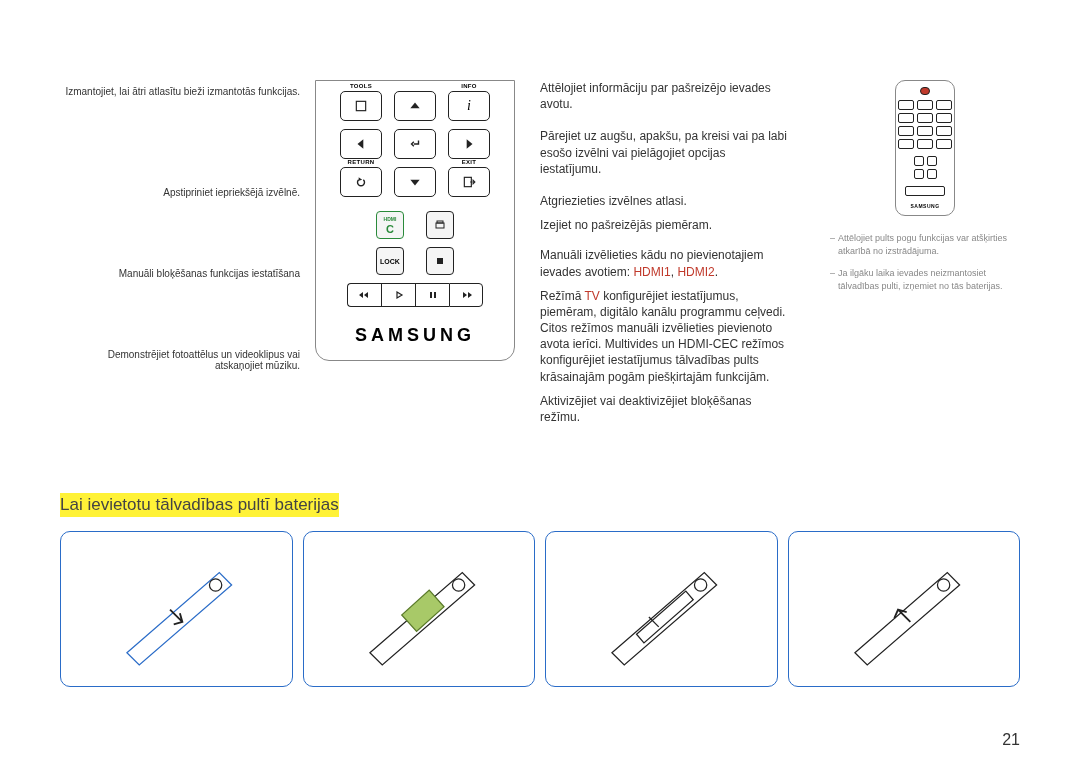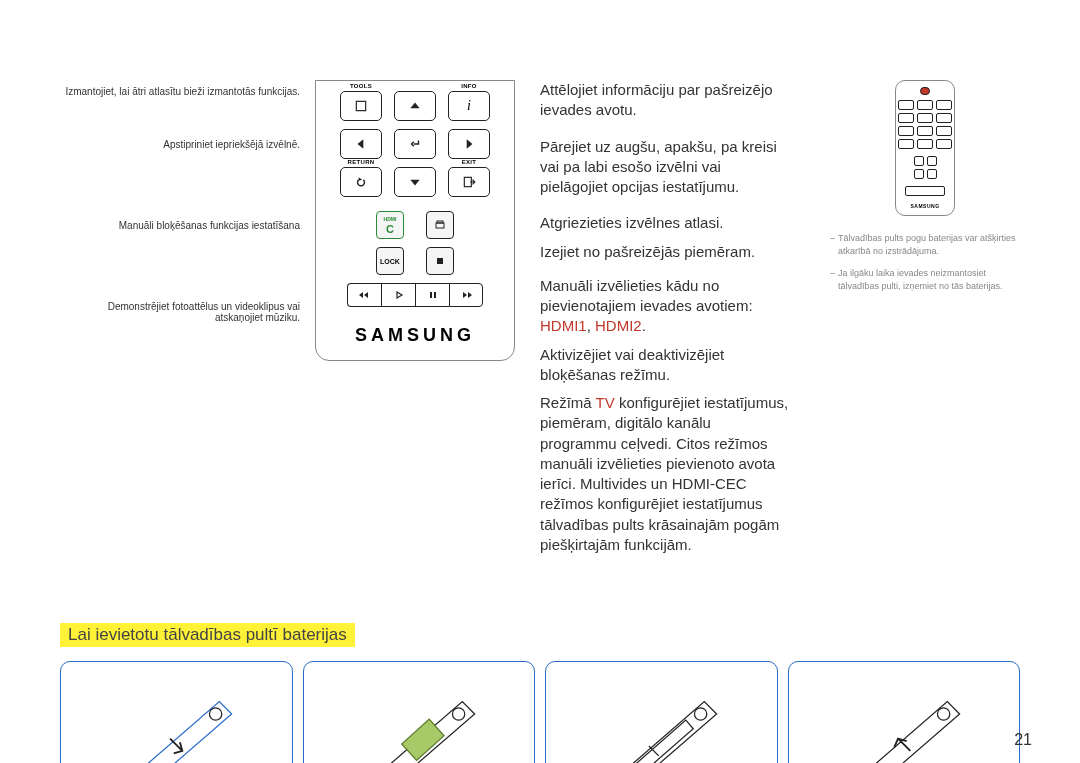--- a/index.html
+++ b/index.html
@@ -1,56 +1,56 @@
 <!DOCTYPE html>
 <html><head>
 <meta charset="utf-8">
 <style>
   * { box-sizing: border-box; margin: 0; padding: 0; }
   body { width: 1080px; height: 763px; background: #fff; font-family: Arial, sans-serif; position: relative; }
   .content { position: absolute; top: 80px; left: 60px; right: 60px; bottom: 20px; }
   .top { display: flex; }
   .left-labels { width: 240px; font-size: 10px; color: #333; text-align: right; }
   .ll { margin-bottom: 8px; position: relative; }
-  .ll1 { margin-top: 6px; margin-bottom: 42px; }
+  .ll1 { margin-top: 6px; margin-bottom: 90px; }
   .ll2 { margin-bottom: 70px; }
   .ll3 { margin-bottom: 70px; }
   .center { width: 230px; display: flex; flex-direction: column; align-items: center; }
   .remote-frag { border: 1px solid #888; border-radius: 0 0 14px 14px; width: 200px; padding: 10px 14px 14px; display: flex; flex-direction: column; align-items: center; }
   .row { display: flex; gap: 12px; margin-bottom: 8px; }
   .btn { width: 42px; height: 30px; border: 1.5px solid #222; border-radius: 5px; display: flex; align-items: center; justify-content: center; font-size: 8px; background: #fff; position: relative; }
   .btn svg { width: 14px; height: 14px; }
   .lbl-top { position: absolute; top: -9px; font-size: 6px; font-weight: bold; letter-spacing: 0.3px; }
   .cbtn { width: 28px; height: 28px; border: 1.5px solid #222; border-radius: 4px; display: flex; flex-direction: column; align-items: center; justify-content: center; font-size: 8px; background: #f5f5f5; }
   .cbtn .tag { font-size: 5px; font-weight: bold; margin-bottom: 1px; }
   .cbtn.green { color: #2a8a3a; border-color: #2a8a3a; }
   .row-c { display: flex; gap: 22px; margin-top: 6px; }
   .play-row { display: flex; gap: 0; margin-top: 8px; }
   .pbtn { width: 34px; height: 24px; border: 1.5px solid #222; display: flex; align-items: center; justify-content: center; background: #fff; }
   .pbtn:first-child { border-radius: 4px 0 0 4px; }
   .pbtn:last-child { border-radius: 0 4px 4px 0; }
   .pbtn:not(:last-child) { border-right: none; }
   .brand { margin-top: 18px; font-size: 18px; font-weight: bold; letter-spacing: 4px; }
-  .right-labels { flex: 1; font-size: 15px; color: #333; padding-left: 10px; }
+  .right-labels { flex: 1; font-size: 12px; color: #333; padding-left: 10px; }
   .rl { margin-bottom: 8px; line-height: 1.35; position: relative; }
   .rl1 { margin-bottom: 16px; }
   .rl2 { margin-bottom: 16px; }
   .red { color: #c0392b; }
   .side-col { position: absolute; right: 60px; top: 80px; width: 190px; }
   .mini-remote { border: 1px solid #888; border-radius: 10px; width: 60px; height: 136px; margin: 0 auto 16px; display: flex; flex-direction: column; align-items: center; padding: 6px; gap: 3px; }
   .mini-btn { width: 16px; height: 10px; border: 1px solid #222; border-radius: 2px; }
   .mini-row { display: flex; gap: 3px; }
   .mini-brand { font-size: 5px; font-weight: bold; letter-spacing: 0.5px; margin-top: auto; }
   .note { font-size: 9px; color: #888; line-height: 1.4; margin-bottom: 10px; padding-left: 8px; position: relative; }
   .note::before { content: "–"; position: absolute; left: 0; }
-  .section-title { margin-top: 60px; font-size: 17px; color: #444; background: #fff237; display: inline-block; padding: 2px 8px; text-align: center; }
+  .section-title { margin-top: 60px; font-size: 17px; color: #444; background: #fff237; display: inline-block; padding: 2px 0; text-align: center; }
   .steps { display: flex; gap: 10px; margin-top: 14px; }
   .step { flex: 1; border: 1px solid #2a6cc8; border-radius: 10px; height: 156px; display: flex; align-items: center; justify-content: center; background: #fff; }
   .step svg { width: 80%; height: 80%; }
-  .pg { position: absolute; right: 48px; bottom: 14px; font-size: 16px; color: #333; }
+  .pg { position: absolute; right: 60px; bottom: 14px; font-size: 16px; color: #333; }
   .line { stroke: #2a6cc8; stroke-width: 1; fill: none; }
 </style>
 </head>
 <body>
 
 <div class="content">
   <div class="top">
     <div class="left-labels">
       <div class="ll ll1">Izmantojiet, lai ātri atlasītu bieži izmantotās funkcijas.</div>
       <div class="ll ll2">Apstipriniet iepriekšējā izvēlnē.</div>
@@ -163,22 +163,22 @@
         <div class="brand">SAMSUNG</div>
       </div>
     </div>
 
     <div class="right-labels" style="max-width:260px">
       <div class="rl rl1">Attēlojiet informāciju par pašreizējo ievades avotu.</div>
       <div class="rl rl2">Pārejiet uz augšu, apakšu, pa kreisi vai pa labi esošo izvēlni vai pielāgojiet opcijas iestatījumu.</div>
       <div class="rl">Atgriezieties izvēlnes atlasi.</div>
       <div class="rl" style="margin-bottom:14px">Izejiet no pašreizējās piemēram.</div>
       <div class="rl"><span>Manuāli izvēlieties kādu no pievienotajiem ievades avotiem: </span><span class="red">HDMI1</span><span>, </span><span class="red">HDMI2</span><span>.</span></div>
+      <div class="rl"><span>Režīmā </span><span class="red">TV</span><span> konfigurējiet iestatījumus, piemēram, digitālo kanālu programmu ceļvedi. Citos režīmos manuāli izvēlieties pievienoto avota ierīci. Multivides un HDMI-CEC režīmos konfigurējiet iestatījumus tālvadības pults krāsainajām pogām piešķirtajām funkcijām.</span></div>
       <div class="rl">Aktivizējiet vai deaktivizējiet bloķēšanas režīmu.</div>
-      <div class="rl"><span>Režīmā </span><span class="red">TV</span><span> konfigurējiet iestatījumus, piemēram, digitālo kanālu programmu ceļvedi. Citos režīmos manuāli izvēlieties pievienoto avota ierīci. Multivides un HDMI-CEC režīmos konfigurējiet iestatījumus tālvadības pults krāsainajām pogām piešķirtajām funkcijām.</span></div>
     </div>
   </div>
 
   <div class="section-title">Lai ievietotu tālvadības pultī baterijas</div>
 
   <div class="steps">
     <div class="step">
       <svg viewBox="0 0 120 100">
           <path class="line" d="M20 85 L95 20 L105 30 L30 95 Z" stroke="#222"></path>
           <circle cx="92" cy="30" r="5" stroke="#222" fill="none"></circle>
@@ -241,17 +241,17 @@
       </div>
     <div class="mini-row">
         <div class="mini-btn" style="width:10px"></div>
         <div class="mini-btn" style="width:10px"></div>
       </div>
     <div class="mini-row" style="margin-top:4px">
         <div class="mini-btn" style="width:40px"></div>
       </div>
     <div class="mini-brand">SAMSUNG</div>
   </div>
-  <div class="note">Tālvadības pults pogu baterijas var atšķirties atkarībā no izstrādājuma.</div>
+  <div class="note">Attēlojiet pults pogu funkcijas var atšķirties atkarībā no izstrādājuma.</div>
   <div class="note">Ja ilgāku laika ievades neizmantosiet tālvadības pulti, izņemiet no tās baterijas.</div>
 </div>
 
 <div class="pg">21</div>
 
 </body></html>

